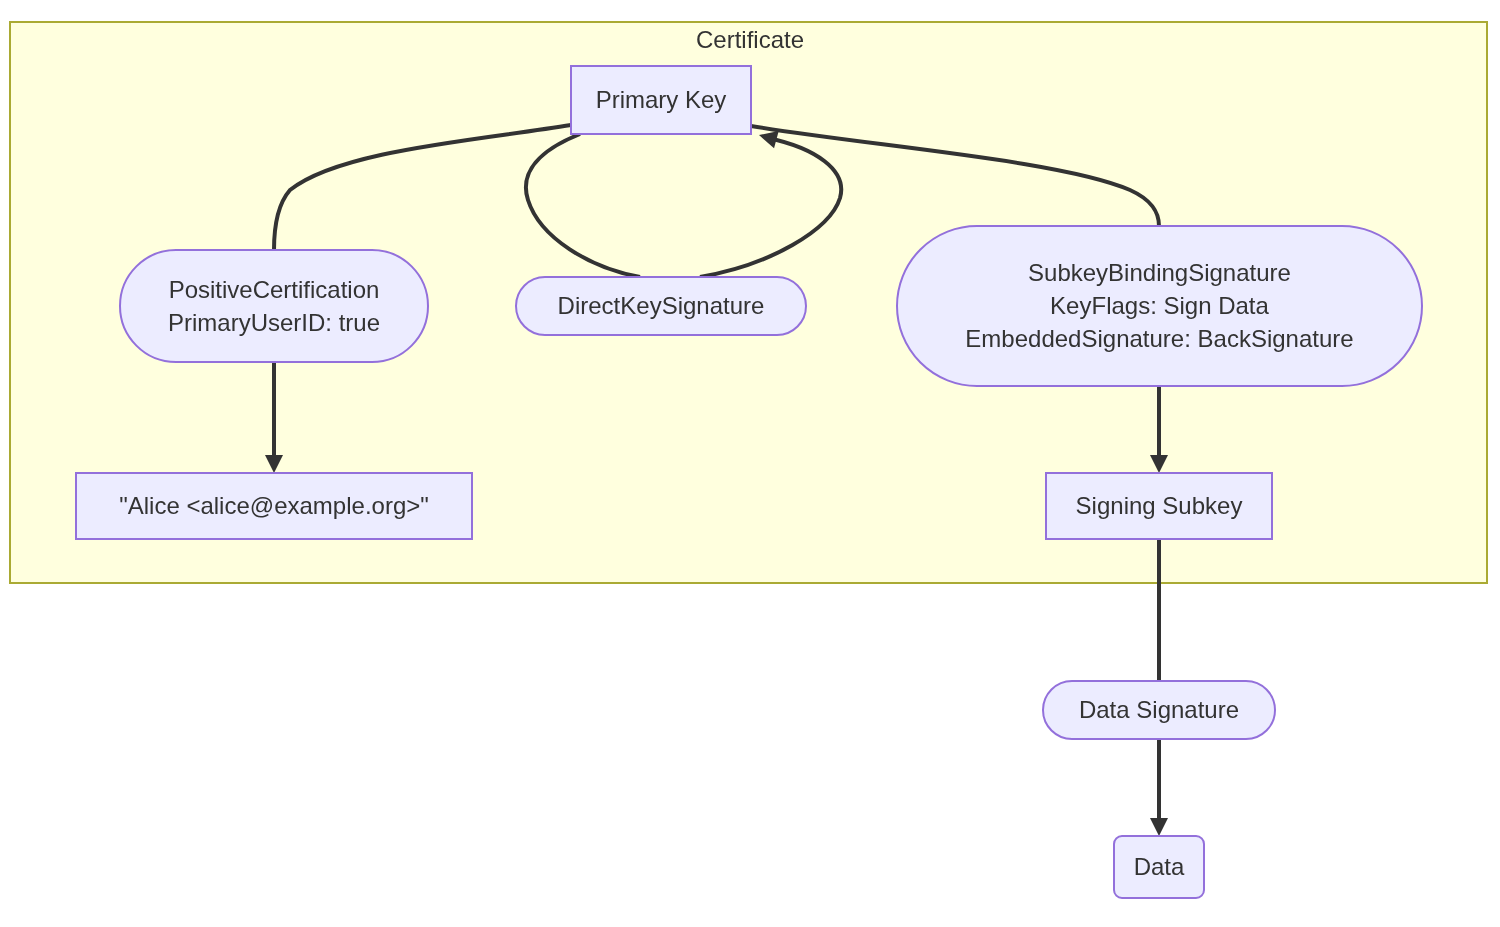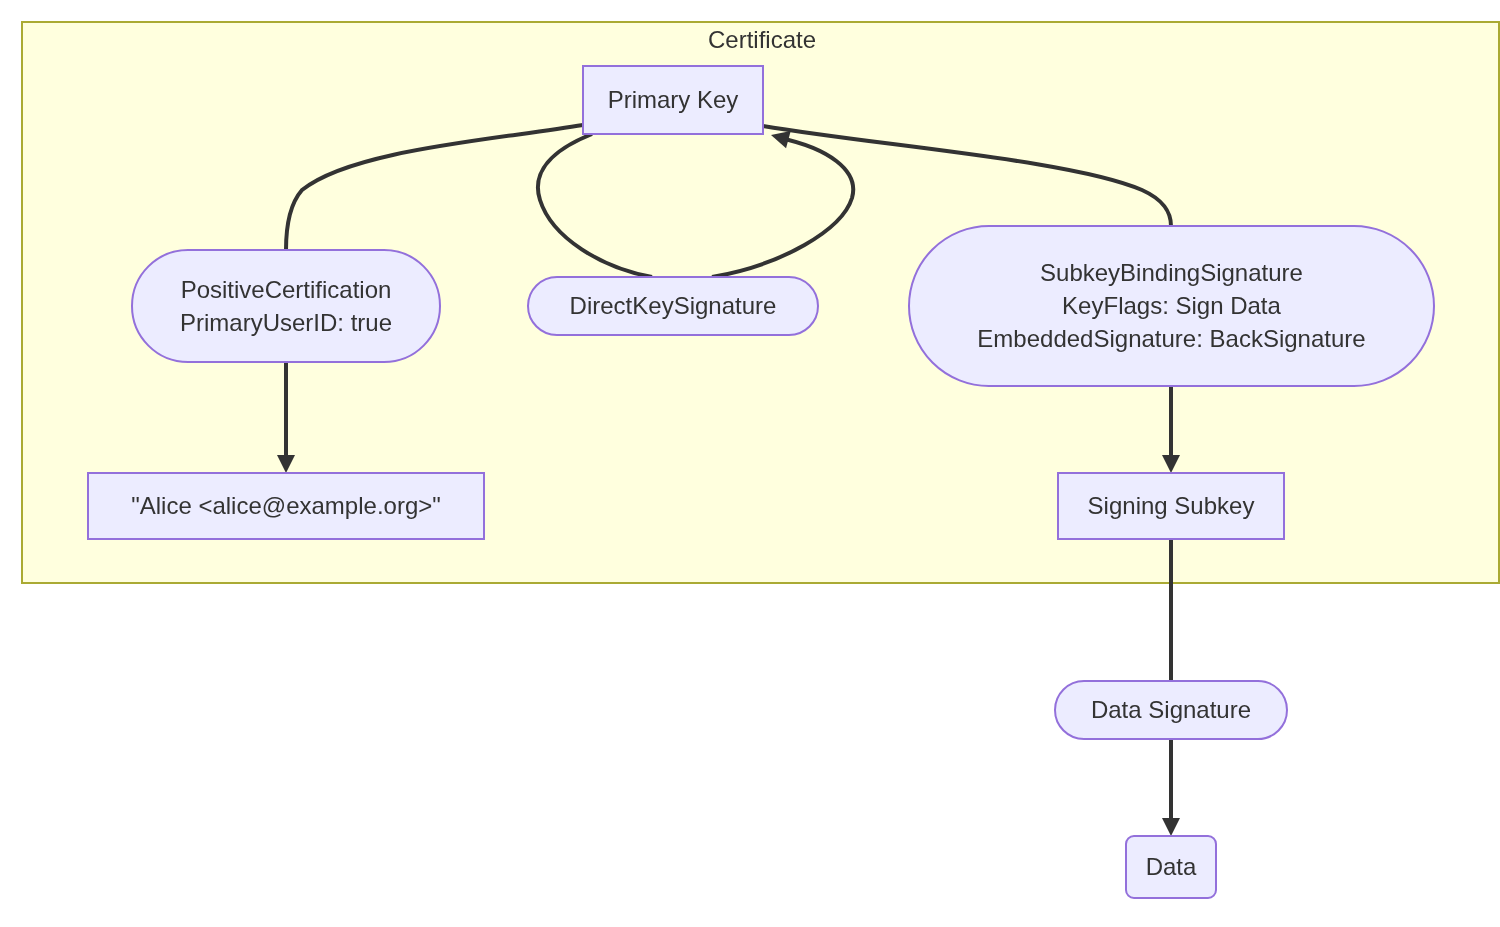--- a/index.html
+++ b/index.html
@@ -11,21 +11,20 @@
   body {
     width: 1500px;
     height: 927px;
     font-family: "Liberation Sans", sans-serif;
     overflow: hidden;
   }
   #diagram-root {
     position: relative;
     width: 1220px;
     height: 927px;
-    padding-left: 12px;
   }
   svg#flowchart {
     display: block;
     width: 1500px;
     height: 927px;
   }
   .cluster-rect {
     fill: #ffffde;
     stroke: #aaaa33;
     stroke-width: 2px;

